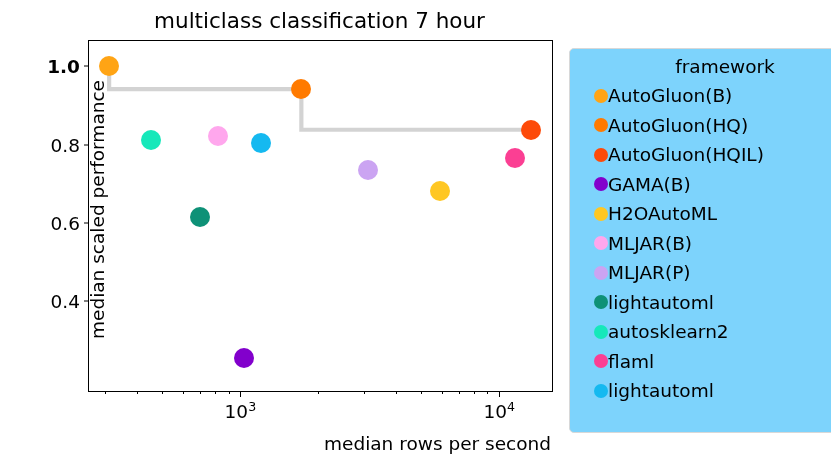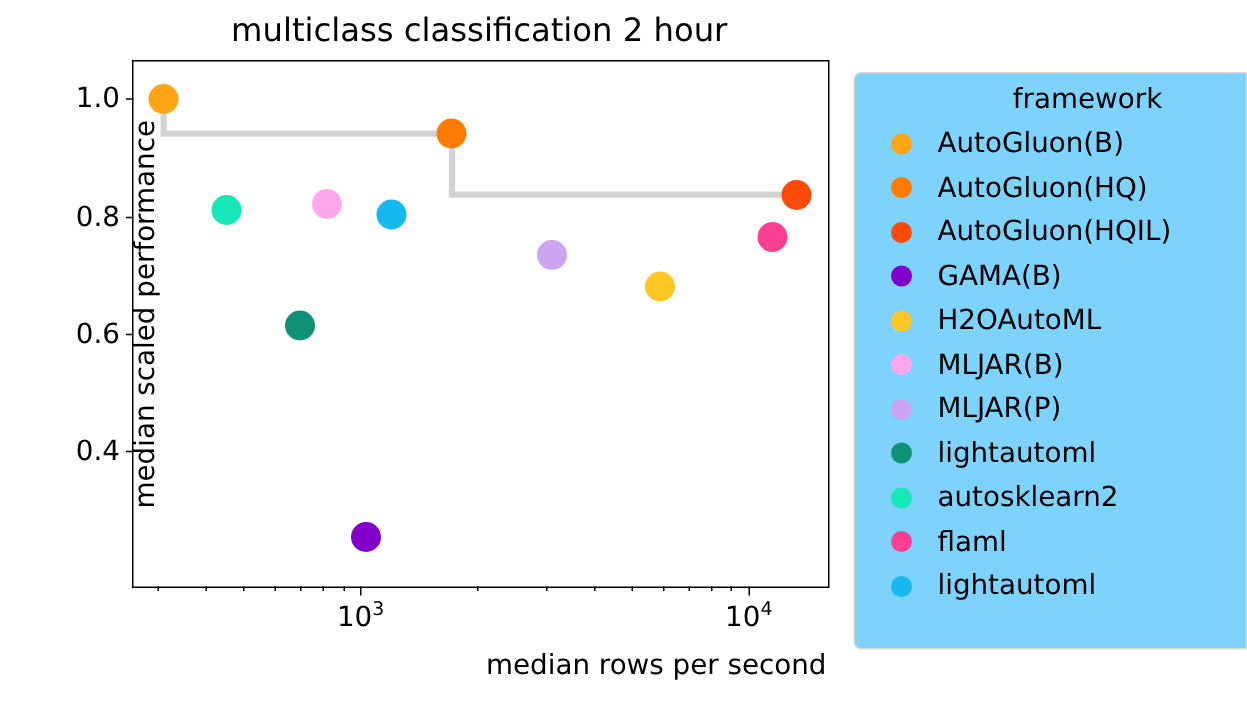--- a/index.html
+++ b/index.html
@@ -165,32 +165,31 @@
     height: 29.5px;
     padding-left: 24px;
   }
   .legend-swatch {
     width: 14px;
     height: 14px;
     border-radius: 50%;
     flex: 0 0 auto;
   }
   .legend-label {
-    margin-left: 17px;
     font-size: 18.5px;
     white-space: nowrap;
     color: #000;
   }
 </style>
 </head>
 <body>
 
 <div id="figure">
 
-  <div id="chart-title">multiclass classification 2 hour</div>
+  <div id="chart-title">multiclass classification 7 hour</div>
 
   <div id="plot-area">
 
     <div id="ylabel">median scaled performance</div>
 
     <div id="plot-inner">
 
       <svg id="pareto-line" viewBox="0 0 463 350" width="463" height="350" xmlns="http://www.w3.org/2000/svg">
         <polyline id="pareto-path" fill="none" stroke="#D3D3D3" stroke-width="4.2" stroke-linecap="butt" stroke-linejoin="miter" points="20.13,25.42 20.13,48.10 212.35,48.10 212.35,88.77 442.23,88.77"></polyline>
       </svg>
@@ -206,21 +205,21 @@
           <div class="marker" style="left: 111.31px; top: 175.98px; width: 20px; height: 20px; background: rgb(14, 145, 119);"></div>
           <div class="marker" style="left: 61.65px; top: 98.55px; width: 20px; height: 20px; background: rgb(22, 232, 186);"></div>
           <div class="marker" style="left: 425.88px; top: 116.54px; width: 20px; height: 20px; background: rgb(251, 63, 147);"></div>
           <div class="marker" style="left: 171.89px; top: 101.68px; width: 20px; height: 20px; background: rgb(21, 185, 240);"></div>
         </div>
 
     </div>
 
     <div id="yticks-layer">
         <div class="ytick-mark" style="top: 25.42px;"></div>
-        <div class="ytick-label" style="top: 25.42px;">1.0</div>
+        <div class="ytick-label" style="top: 25.42px; font-weight: bold;">1.0</div>
         <div class="ytick-mark" style="top: 103.63px;"></div>
         <div class="ytick-label" style="top: 103.63px;">0.8</div>
         <div class="ytick-mark" style="top: 181.84px;"></div>
         <div class="ytick-label" style="top: 181.84px;">0.6</div>
         <div class="ytick-mark" style="top: 260.06px;"></div>
         <div class="ytick-label" style="top: 260.06px;">0.4</div>
       </div>
     <div id="xticks-layer">
         <div class="xtick-major" style="left: 151.39px;"></div>
         <div class="xtick-label" style="left: 151.39px;">10<sup>3</sup></div>

